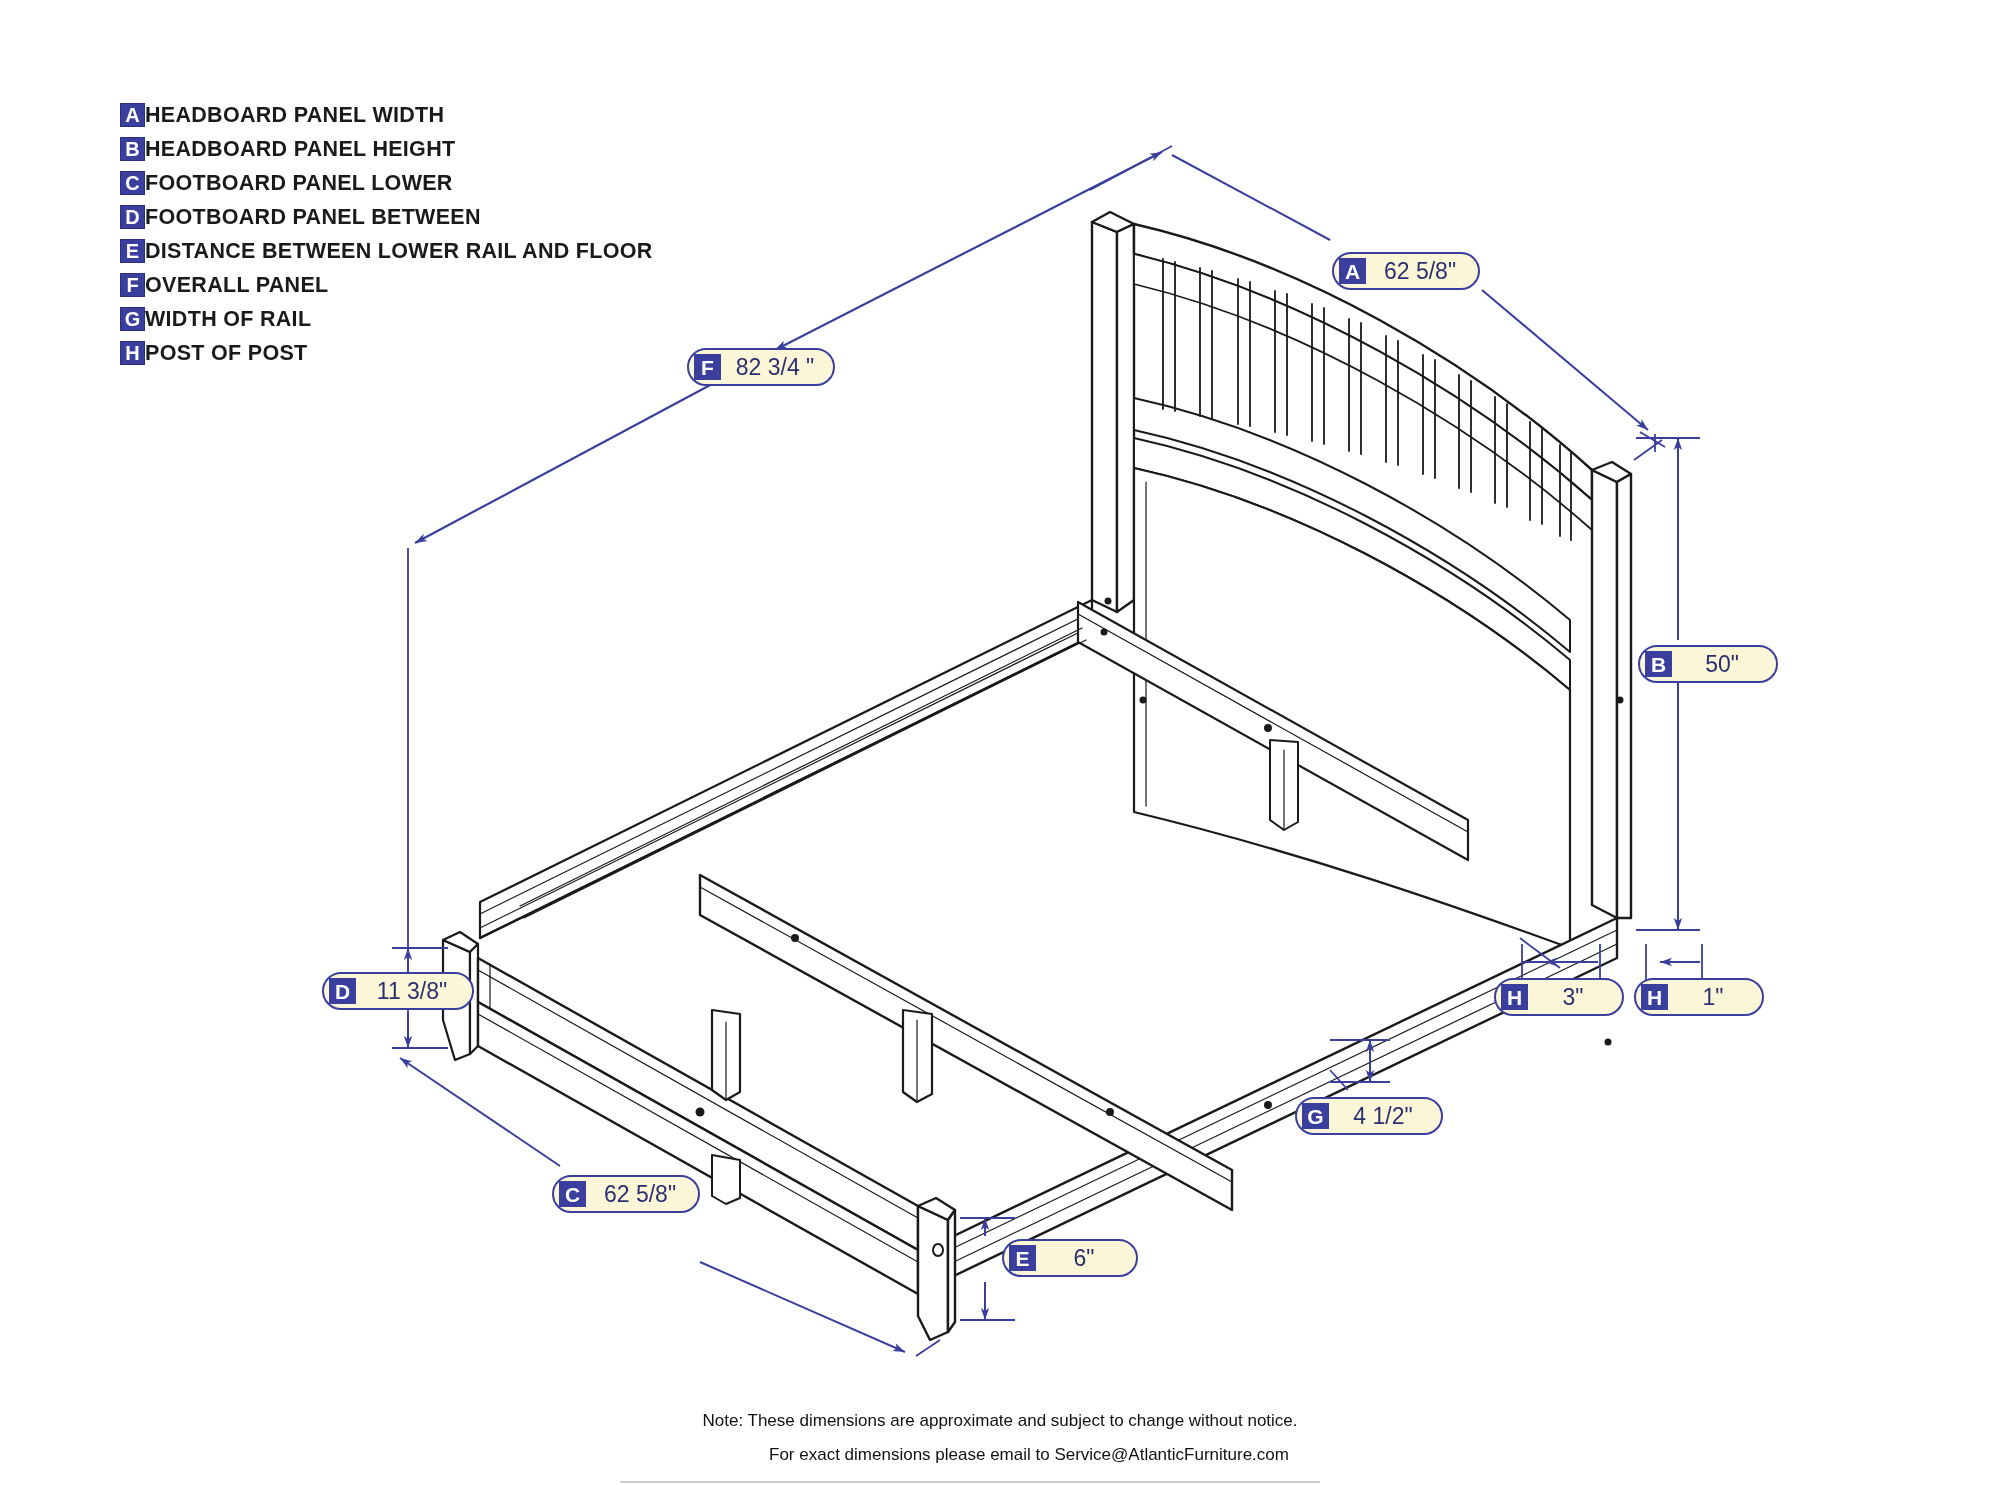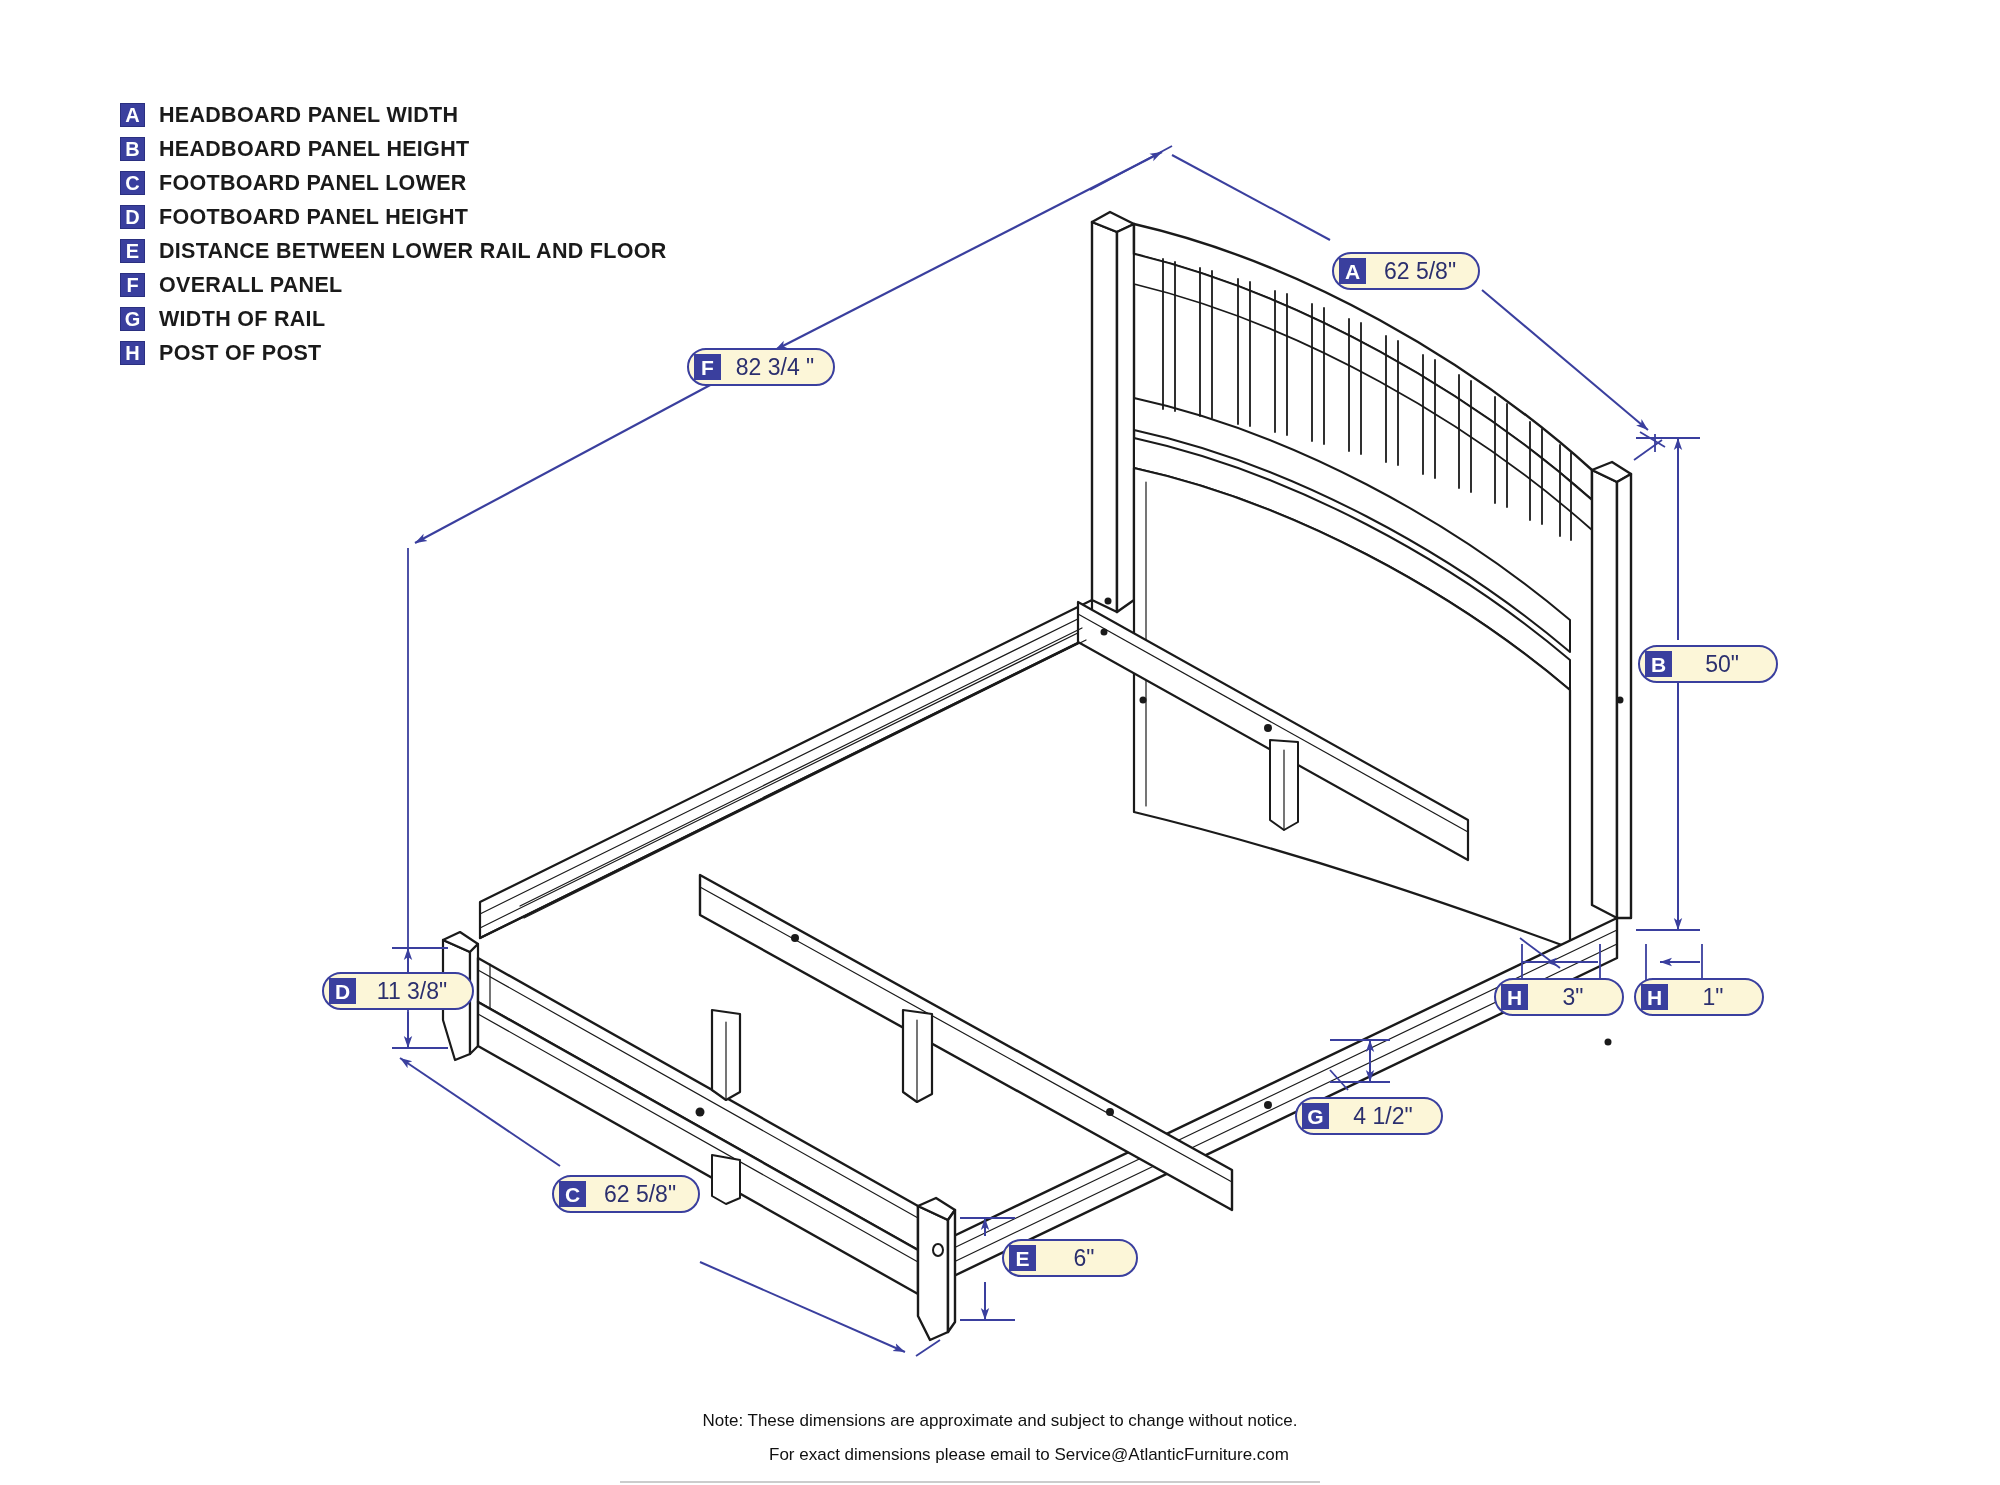--- a/index.html
+++ b/index.html
@@ -38,21 +38,20 @@
     background: #3a3f9e;
     color: #ffffff;
     font-weight: bold;
     font-size: 20px;
     font-family: "Liberation Sans", sans-serif;
     line-height: 1;
     border: 1px solid #2a2f80;
     box-sizing: border-box;
   }
   .legend-label {
-    margin-left: 14px;
     font-size: 21.5px;
     font-weight: bold;
     letter-spacing: 0.3px;
     color: #1a1a1a;
     white-space: nowrap;
     font-family: "Liberation Sans", sans-serif;
   }
 
   
   .callout {
@@ -306,21 +305,21 @@
   <div class="legend-row">
     <span class="badge">B</span>
     <span class="legend-label">HEADBOARD PANEL HEIGHT</span>
   </div>
   <div class="legend-row">
     <span class="badge">C</span>
     <span class="legend-label">FOOTBOARD PANEL LOWER</span>
   </div>
   <div class="legend-row">
     <span class="badge">D</span>
-    <span class="legend-label">FOOTBOARD PANEL HEIGHT</span>
+    <span class="legend-label">FOOTBOARD PANEL BETWEEN</span>
   </div>
   <div class="legend-row">
     <span class="badge">E</span>
     <span class="legend-label">DISTANCE BETWEEN LOWER RAIL AND FLOOR</span>
   </div>
   <div class="legend-row">
     <span class="badge">F</span>
     <span class="legend-label">OVERALL PANEL</span>
   </div>
   <div class="legend-row">

